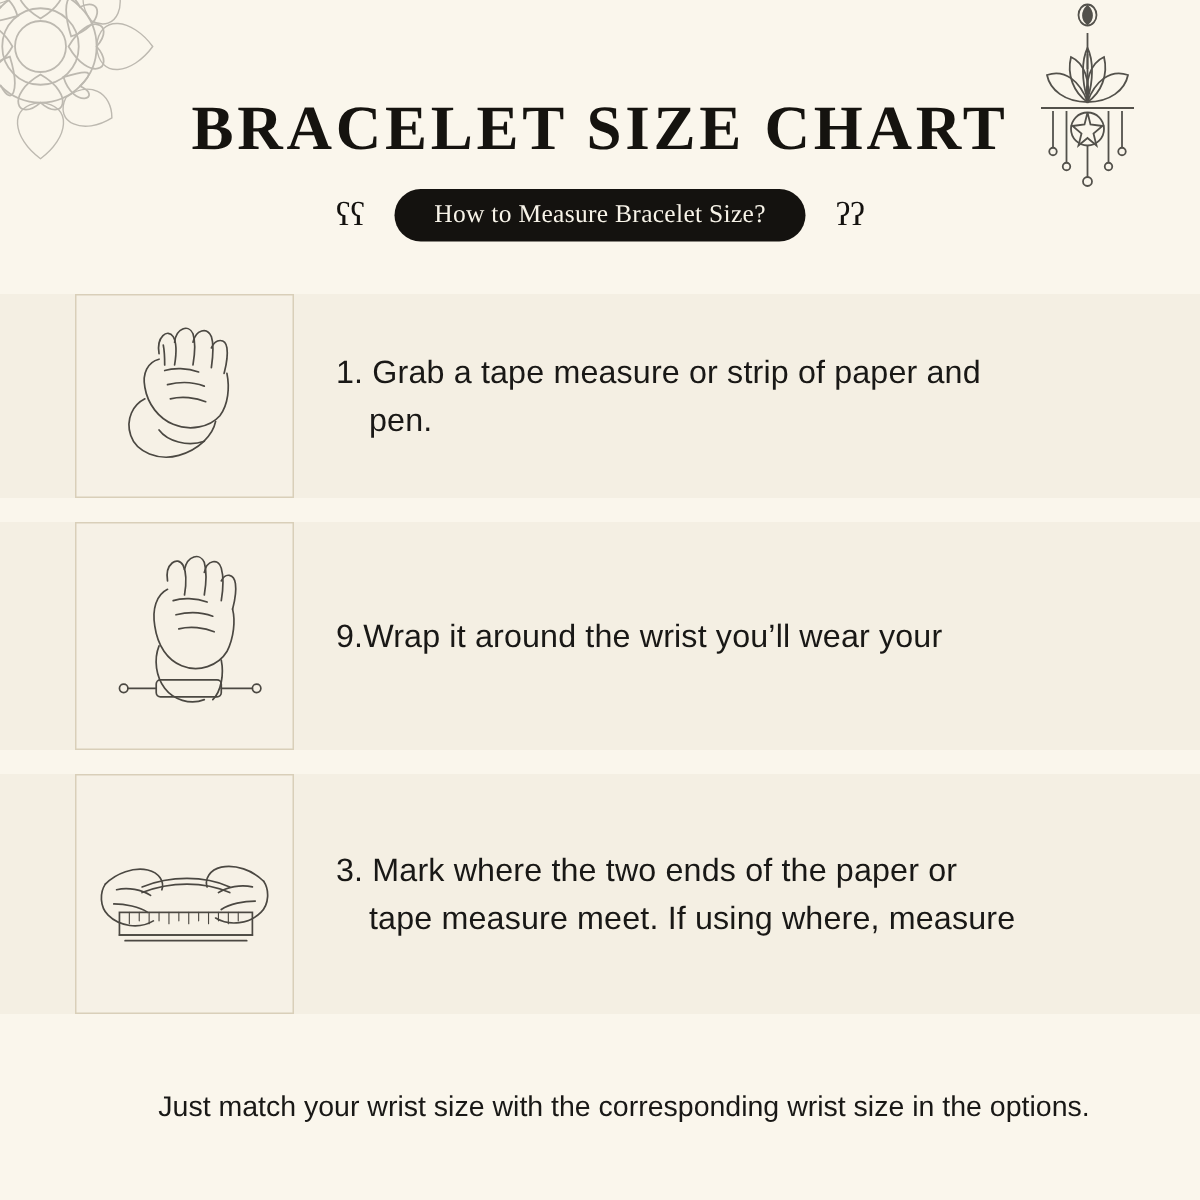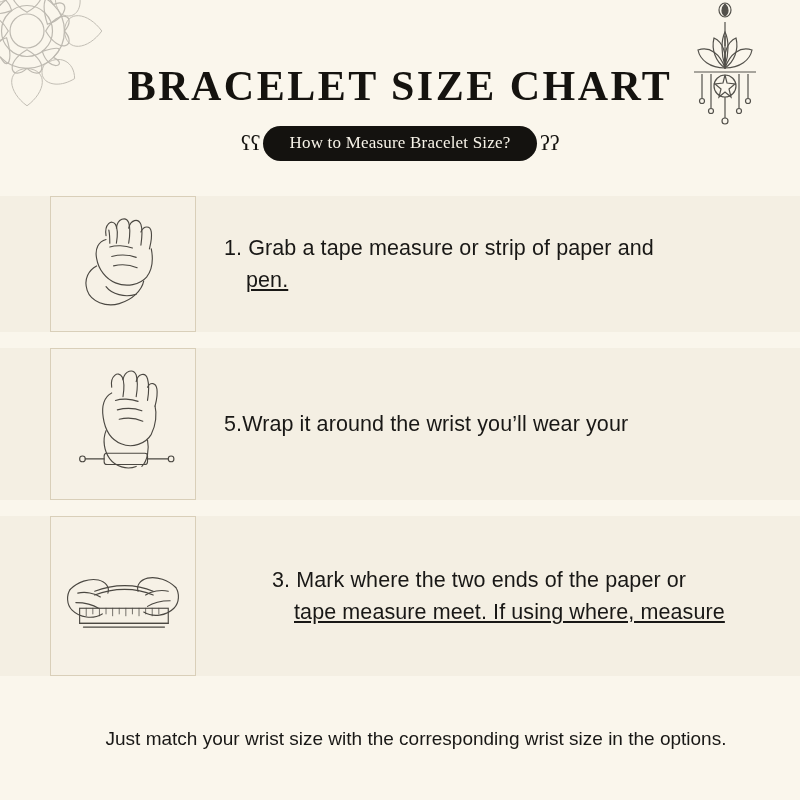--- a/index.html
+++ b/index.html
@@ -61,21 +61,21 @@
 
   
   .subtitle-row {
     position: absolute;
     top: 126px;
     left: 0;
     width: 800px;
     display: flex;
     align-items: center;
     justify-content: center;
-    gap: 3px;
+    gap: 20px;
   }
   .pill {
     background: #14120f;
     color: #f7f3e8;
     border-radius: 20px;
     padding: 7px 26px 8px 26px;
     font-family: "Liberation Serif", serif;
     font-weight: 400;
     font-size: 17px;
     letter-spacing: 0.2px;
@@ -103,21 +103,21 @@
     position: relative;
     display: flex;
     align-items: center;
     background: #f4efe3;
     margin-bottom: 16px;
     min-height: 130px;
     padding-right: 20px;
   }
   .step-1 { height: 136px; }
   .step-2 { height: 152px; }
-  .step-3 { height: 160px; gap: 48px; }
+  .step-3 { height: 160px; }
 
   .thumb {
     width: 146px;
     min-width: 146px;
     height: 100%;
     margin-left: 50px;
     background: #f6f1e6;
     border: 1px solid #d9cfb9;
     box-sizing: border-box;
     display: flex;
@@ -130,21 +130,20 @@
     margin-left: 28px;
     font-size: 21.5px;
     line-height: 1.5;
     color: #191816;
     letter-spacing: 0.1px;
     max-width: 540px;
   }
   .step-text .indent {
     display: block;
     padding-left: 22px;
-    text-decoration: underline;
   }
 
   
   .footer {
     position: absolute;
     top: 728px;
     left: 16px;
     width: 800px;
     text-align: center;
     font-size: 19px;
@@ -265,21 +264,21 @@
             <path d="M96 82 C 98 92, 96 104, 90 110"></path>
             <rect x="50" y="96" width="46" height="12" rx="3"></rect>
             <path d="M30 102 L 50 102"></path>
             <path d="M96 102 L 118 102"></path>
             <circle cx="27" cy="102" r="3"></circle>
             <circle cx="121" cy="102" r="3"></circle>
           </g>
         </svg>
       </div>
       <div class="step-text">
-        <span>5.Wrap it around the wrist you’ll wear your</span>
+        <span>9.Wrap it around the wrist you’ll wear your</span>
       </div>
     </div>
 
     <div class="step step-3">
       <div class="thumb">
         <svg viewBox="0 0 140 130" width="132" height="128">
           <g fill="none" stroke="#4b4842" stroke-width="1.2" stroke-linecap="round">
 
             <path d="M14 58 C 22 50, 34 46, 44 48 C 52 50, 56 56, 54 62"></path>
             <path d="M14 58 C 10 64, 10 74, 16 80 C 24 88, 38 90, 48 84"></path>

